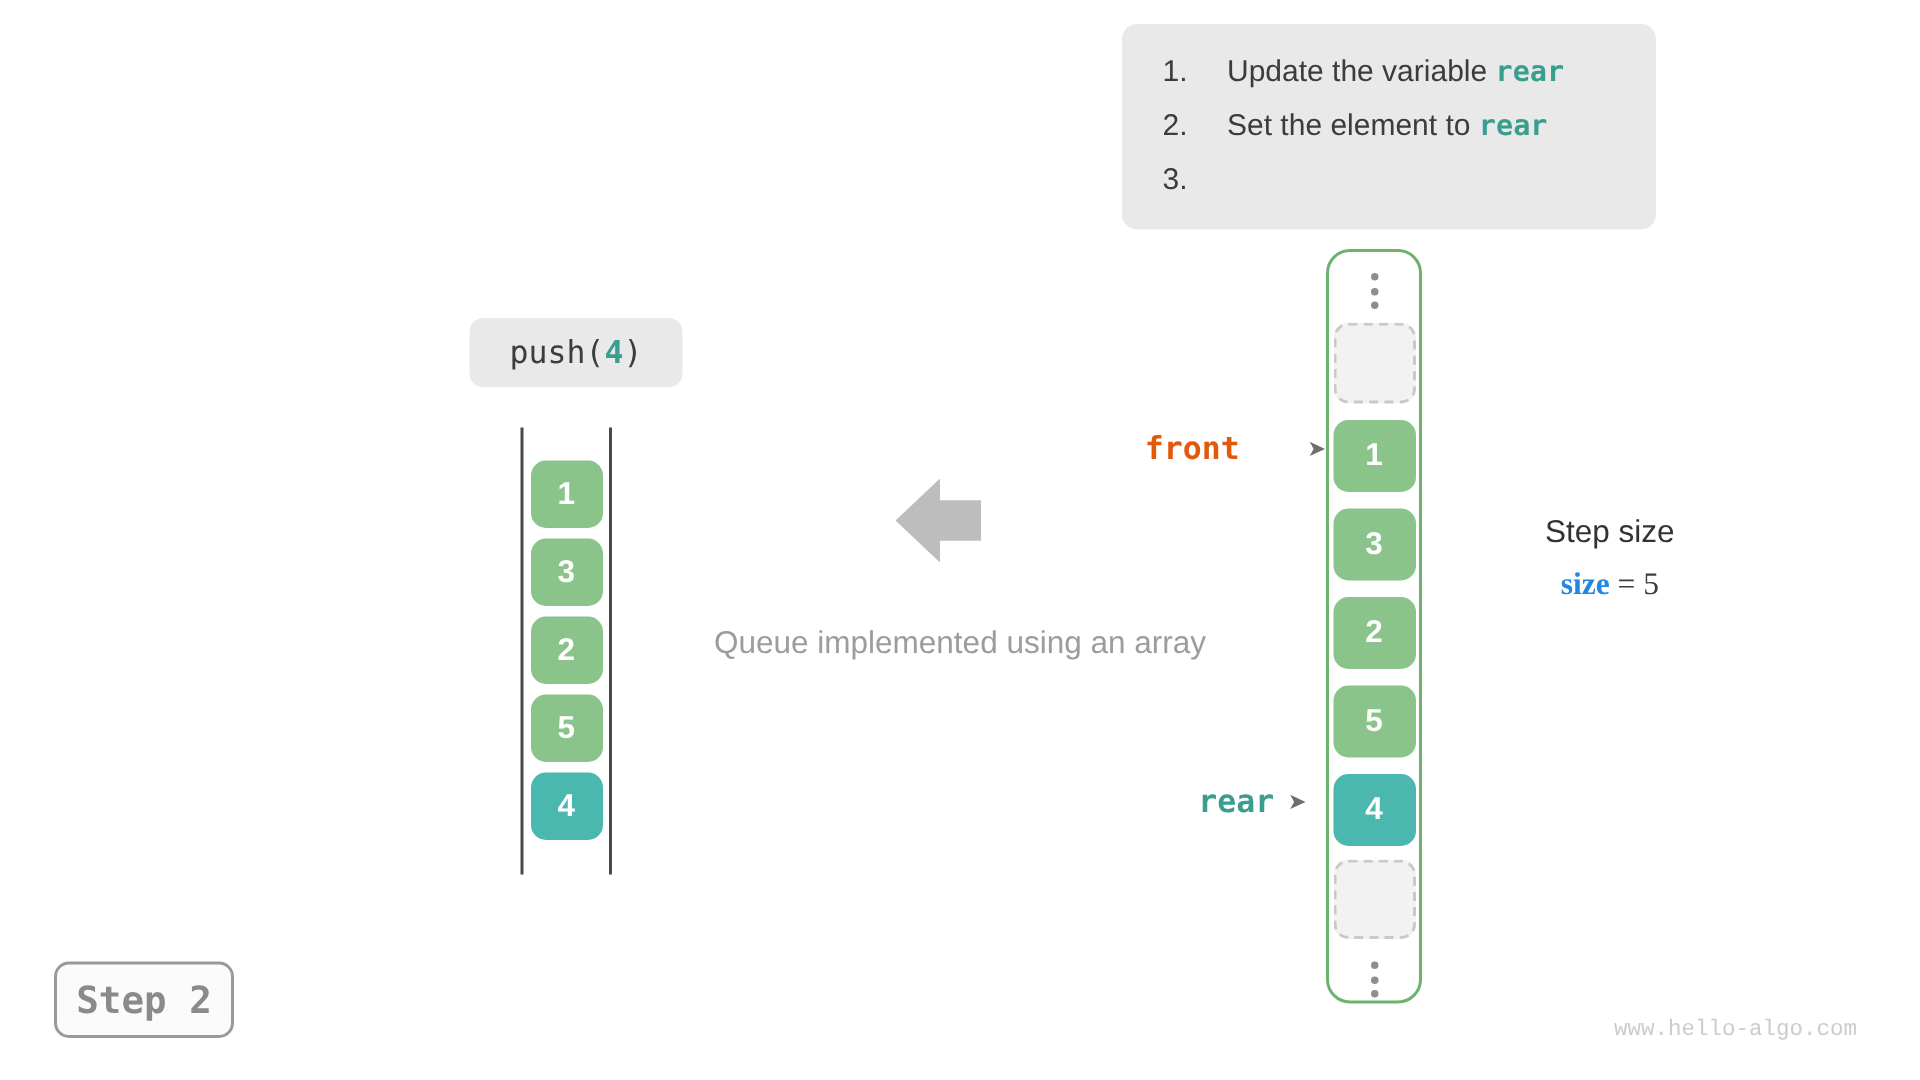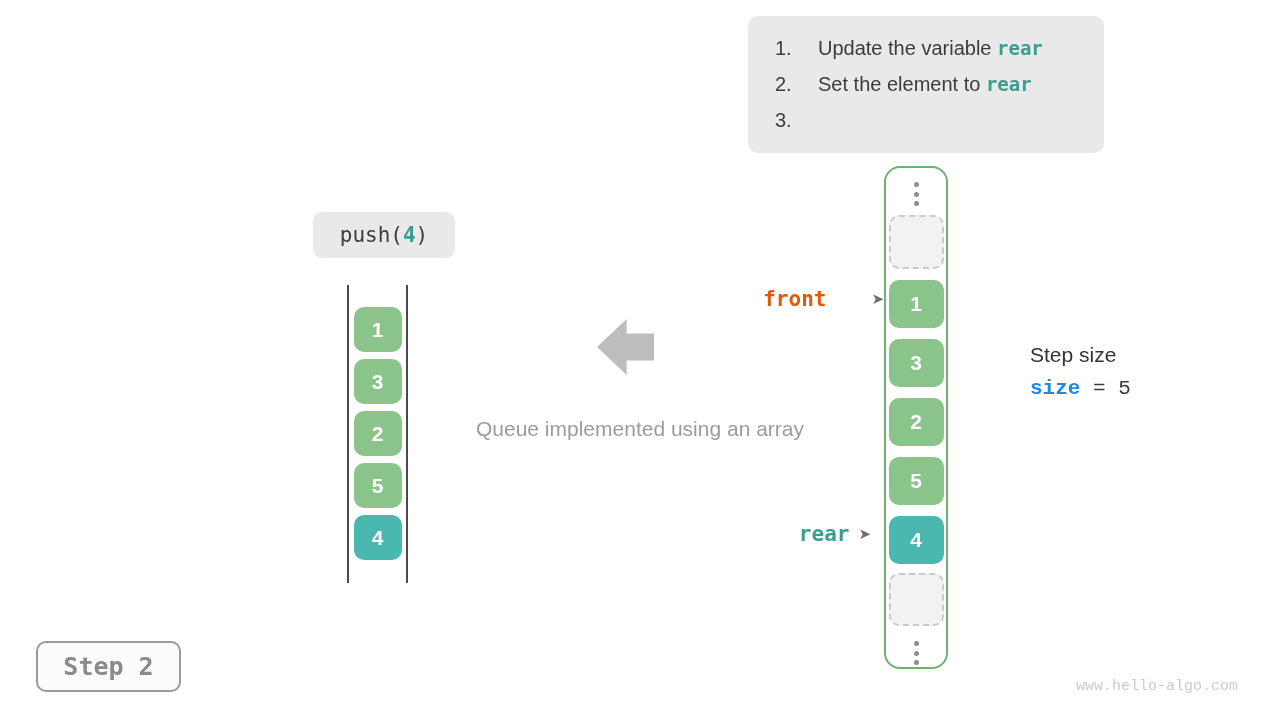--- a/index.html
+++ b/index.html
@@ -107,29 +107,29 @@
   }
   .pointer-front { top: 287px; right: 396px; color: var(--front-orange); gap: 45px; }
   .pointer-rear  { top: 522px; right: 409px; color: var(--code-teal); }
   .pointer-arrow-icon { color: #6e6e6e; font-size: 15px; font-weight: normal; font-family: "DejaVu Sans", sans-serif; }
 
   
   .queue-size-block { position: absolute; left: 1030px; top: 343px; }
   .queue-size-label { font-size: 21px; color: #333333; }
   .size-equation {
     margin-top: 10px; font-size: 21px; color: #3c3c3c;
-    font-family: Liberation Mono, monospace;
+    font-family: Liberation Serif, serif;
     text-align: center;
   }
   .size-equation .var { font-weight: bold; color: var(--code-blue); }
 
   
   .step-badge {
     position: absolute; left: 36px; top: 641px;
-    width: 145px; height: 51px;
+    width: 120px; height: 51px;
     border: 2px solid #9a9a9a; border-radius: 10px;
     background: #fbfbfb;
     display: flex; align-items: center; justify-content: center;
     font-family: "DejaVu Sans Mono", "Liberation Mono", monospace;
     font-weight: bold; font-size: 25px; color: var(--step-text);
   }
 
   
   .watermark {
     position: absolute; left: 1076px; top: 678px;

